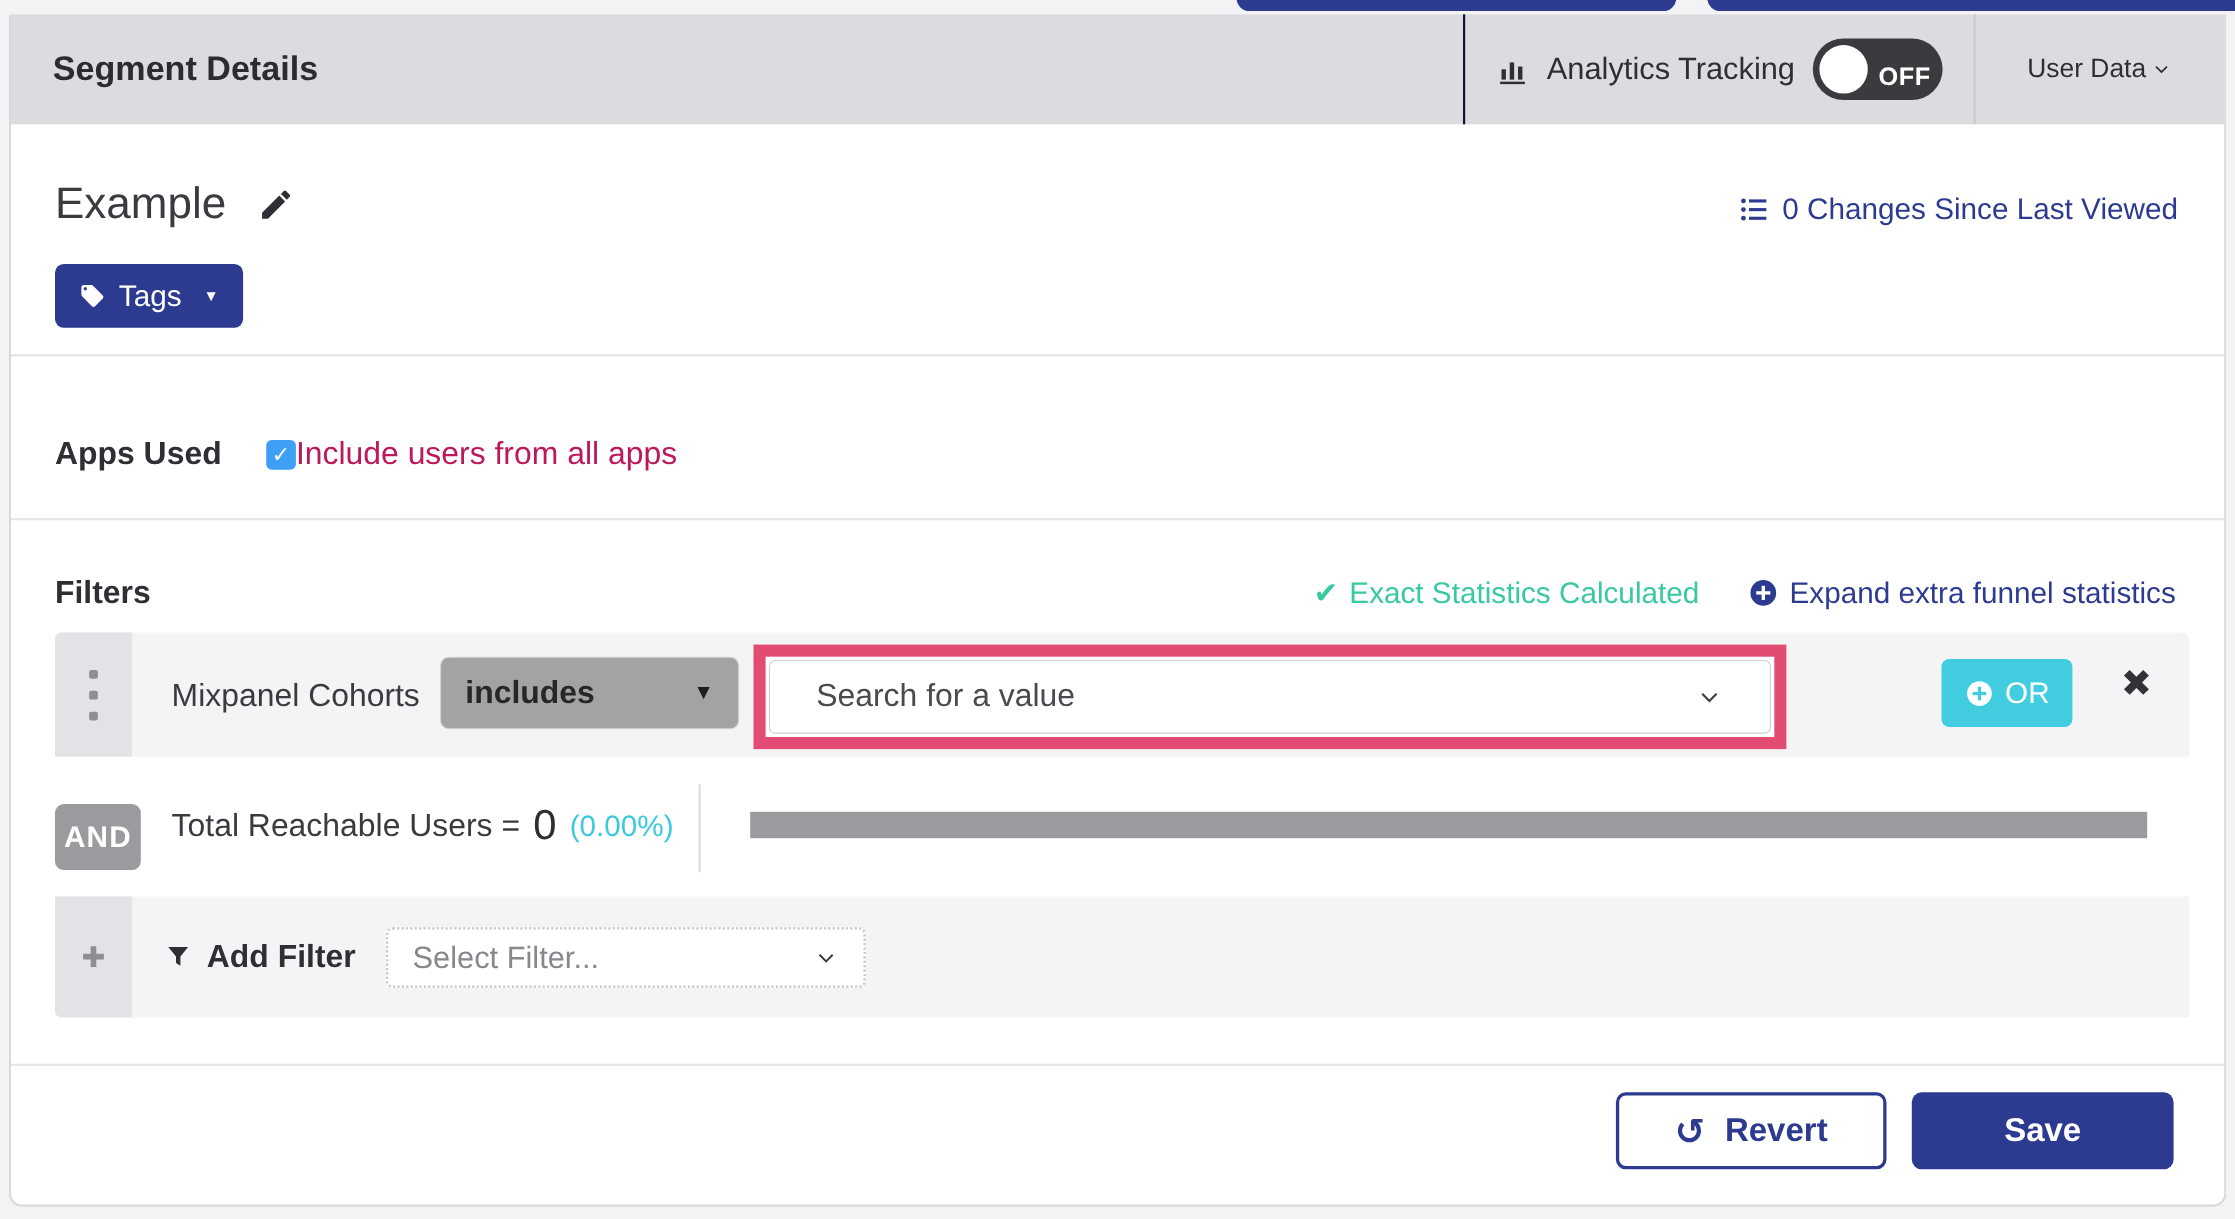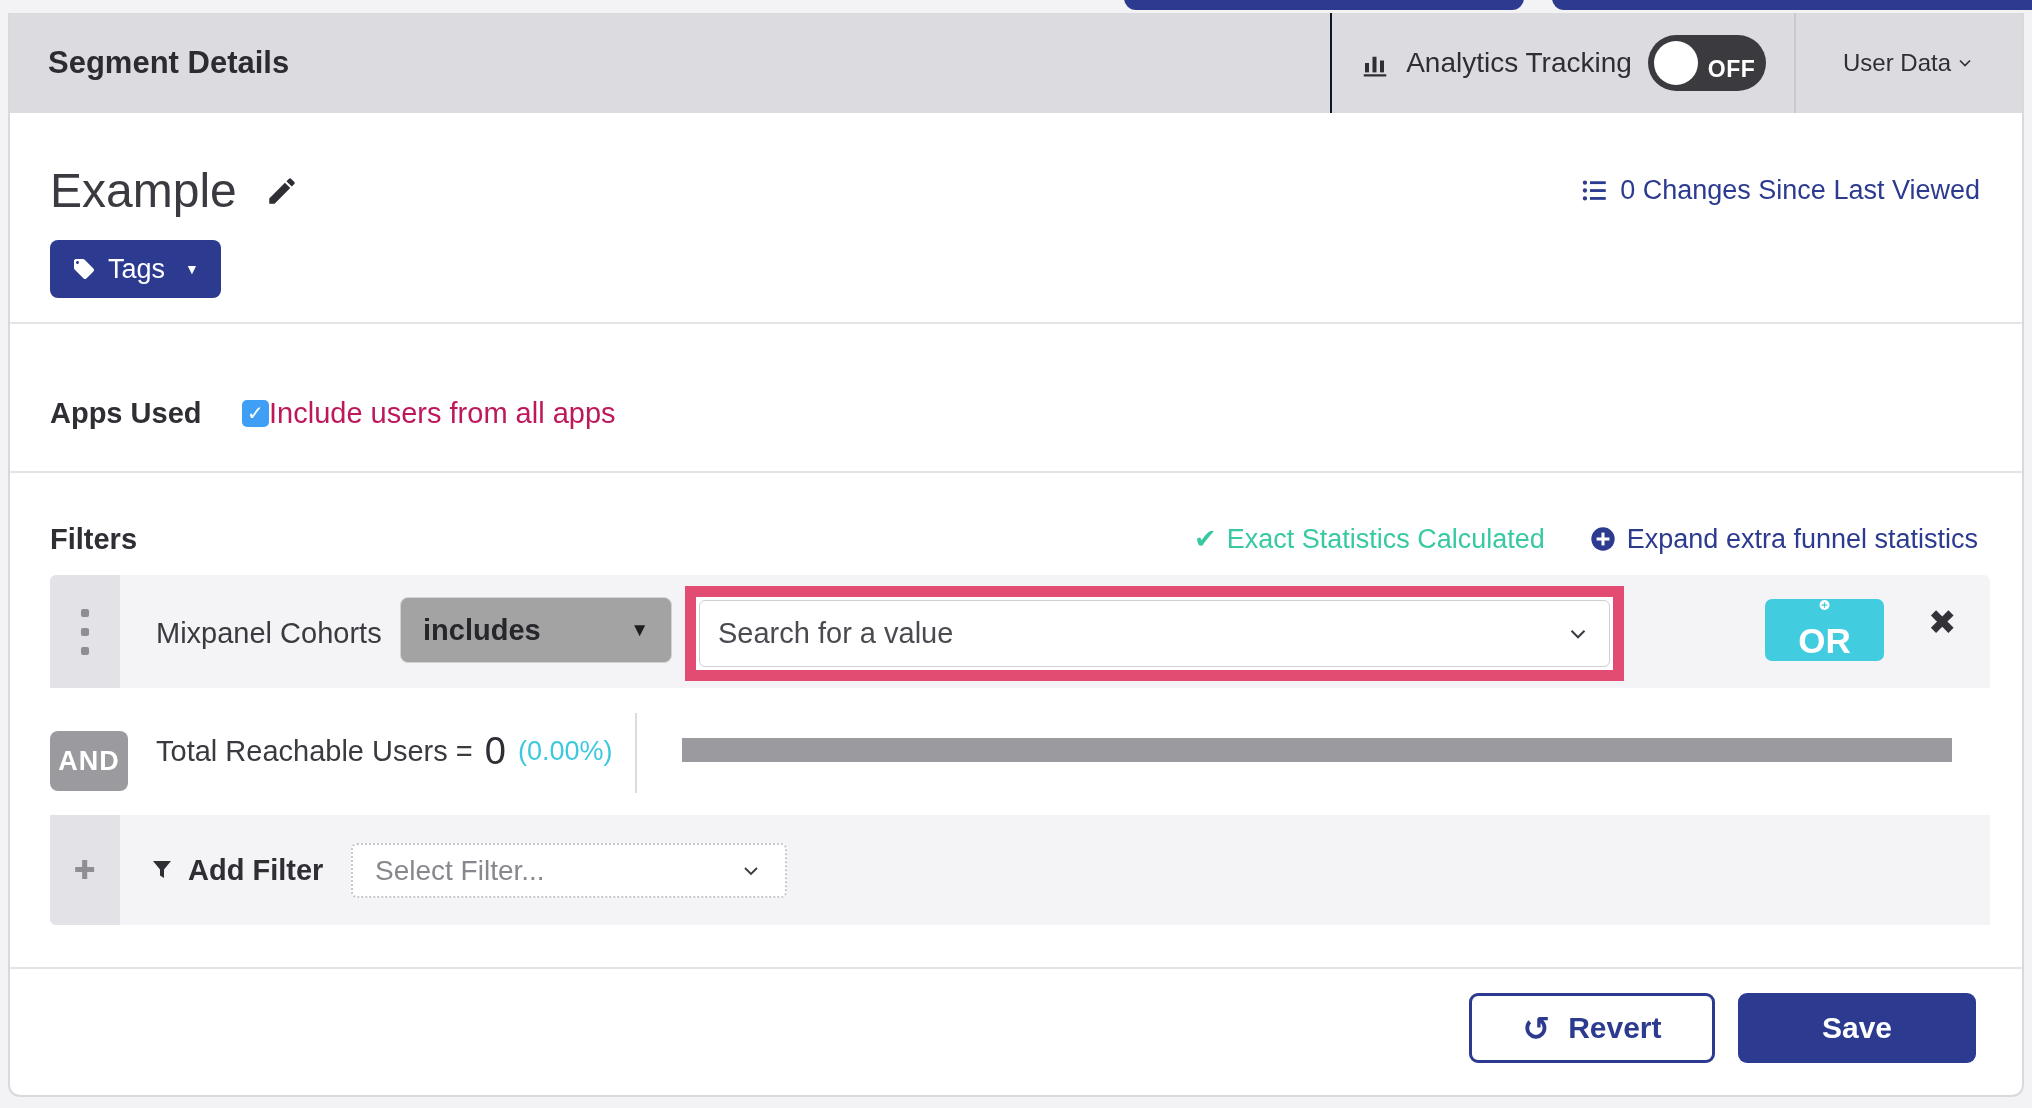--- a/index.html
+++ b/index.html
@@ -24,21 +24,21 @@
   .hdr-title{font-size:31px;font-weight:700;color:#2b2b31;}
   .hdr-analytics{width:462px;border-left:2px solid #0f172a;display:flex;align-items:center;justify-content:center;gap:16px;text-align:right;}
   .hdr-analytics .lbl{font-size:28px;color:#2e2e34;}
   .toggle{width:118px;height:56px;border-radius:28px;background:var(--toggle-dark,#3a3a3f);display:flex;align-items:center;cursor:pointer;}
   .toggle .knob{width:44px;height:44px;border-radius:50%;background:#fff;margin-left:6px;}
   .toggle .state{color:#fff;font-weight:700;font-size:23px;margin-left:10px;letter-spacing:.5px;margin-top:12px;}
   .hdr-user{width:226px;border-left:2px solid #c9c9ce;display:flex;align-items:center;justify-content:center;gap:4px;font-size:24px;}
 
   
   .segment-title{position:absolute;left:40px;top:150px;display:flex;align-items:center;gap:28px;}
-  .segment-title .name{font-size:48px;color:#3a3a40;}
+  .segment-title .name{font-size:40px;color:#3a3a40;}
   .changes-link{position:absolute;right:42px;top:162px;display:flex;align-items:center;gap:12px;
                 color:var(--indigo,#2c3a90);font-size:27px;cursor:pointer;}
   .tags-btn{position:absolute;left:40px;top:227px;height:58px;padding:0 22px;border-radius:8px;
             background:var(--indigo,#2c3a90);color:#fff;display:flex;align-items:center;gap:12px;font-size:27px;cursor:pointer;}
   .tags-btn .caret{font-size:14px;margin-left:8px;}
 
   .hdivider{position:absolute;left:0;width:100%;height:2px;background:#e4e4e7;}
   .d1{top:309px;} .d2{top:458px;} .d3{top:954px;}
 
   
@@ -65,23 +65,23 @@
   .row1 .leftcol{border-radius:6px 0 0 0;}
   .dot{width:8px;height:8px;background:#8e8e93;border-radius:2px;}
   .field-label{position:absolute;left:106px;top:42px;font-size:29px;color:#3a3a40;}
   .op-select{position:absolute;left:350px;top:22px;width:272px;height:66px;box-sizing:border-box;
              background:#a3a3a3;border:1px solid #d3d3d8;border-radius:8px;display:flex;align-items:center;
              justify-content:space-between;padding:0 22px;font-size:29px;font-weight:700;color:#26262b;cursor:pointer;}
   .op-select .caret{font-size:19px;color:#1e1e22;}
   .pink-box{position:absolute;left:635px;top:11px;width:939px;height:95px;box-sizing:border-box;
             border:11px solid var(--pink,#e34c72);background:#fff;display:flex;padding:3px;}
   .value-select{flex:1;border:1px solid #cfcfd4;border-radius:6px;display:flex;align-items:center;
-                justify-content:space-between;padding:0 18px;font-size:29px;color:#4a4a50;cursor:pointer;background:#fff;}
+                justify-content:space-between;padding:0 42px;font-size:29px;color:#4a4a50;cursor:pointer;background:#fff;}
   .or-btn{position:absolute;left:1715px;top:24px;width:119px;height:62px;border-radius:7px;background:var(--cyan,#41cce0);
-          display:flex;align-items:center;justify-content:center;gap:10px;color:#fff;font-weight:700;font-size:35px;cursor:pointer;flex-direction:column;}
+          display:flex;align-items:center;justify-content:center;gap:10px;color:#fff;font-weight:400;font-size:27px;cursor:pointer;}
   .x-btn{position:absolute;left:1878px;top:30px;font-size:34px;font-weight:700;color:#323238;cursor:pointer;line-height:1;}
 
   .connector{position:absolute;left:23px;top:113px;width:17px;height:127px;background:var(--col-gray,#e3e3e7);}
 
   .row2{position:relative;height:127px;background:#fff;}
   .and-badge{position:absolute;left:0;top:43px;width:78px;height:60px;border-radius:8px;background:var(--badge-gray,#9b9b9f);
              display:flex;align-items:center;justify-content:center;color:#fff;font-weight:700;font-size:27px;letter-spacing:1px;z-index:2;}
   .reach{position:absolute;left:106px;top:0;height:127px;display:flex;align-items:center;}
   .reach .t{font-size:29px;color:#3a3a40;}
   .reach .v{font-size:38px;color:#2e2e34;margin-left:12px;}

